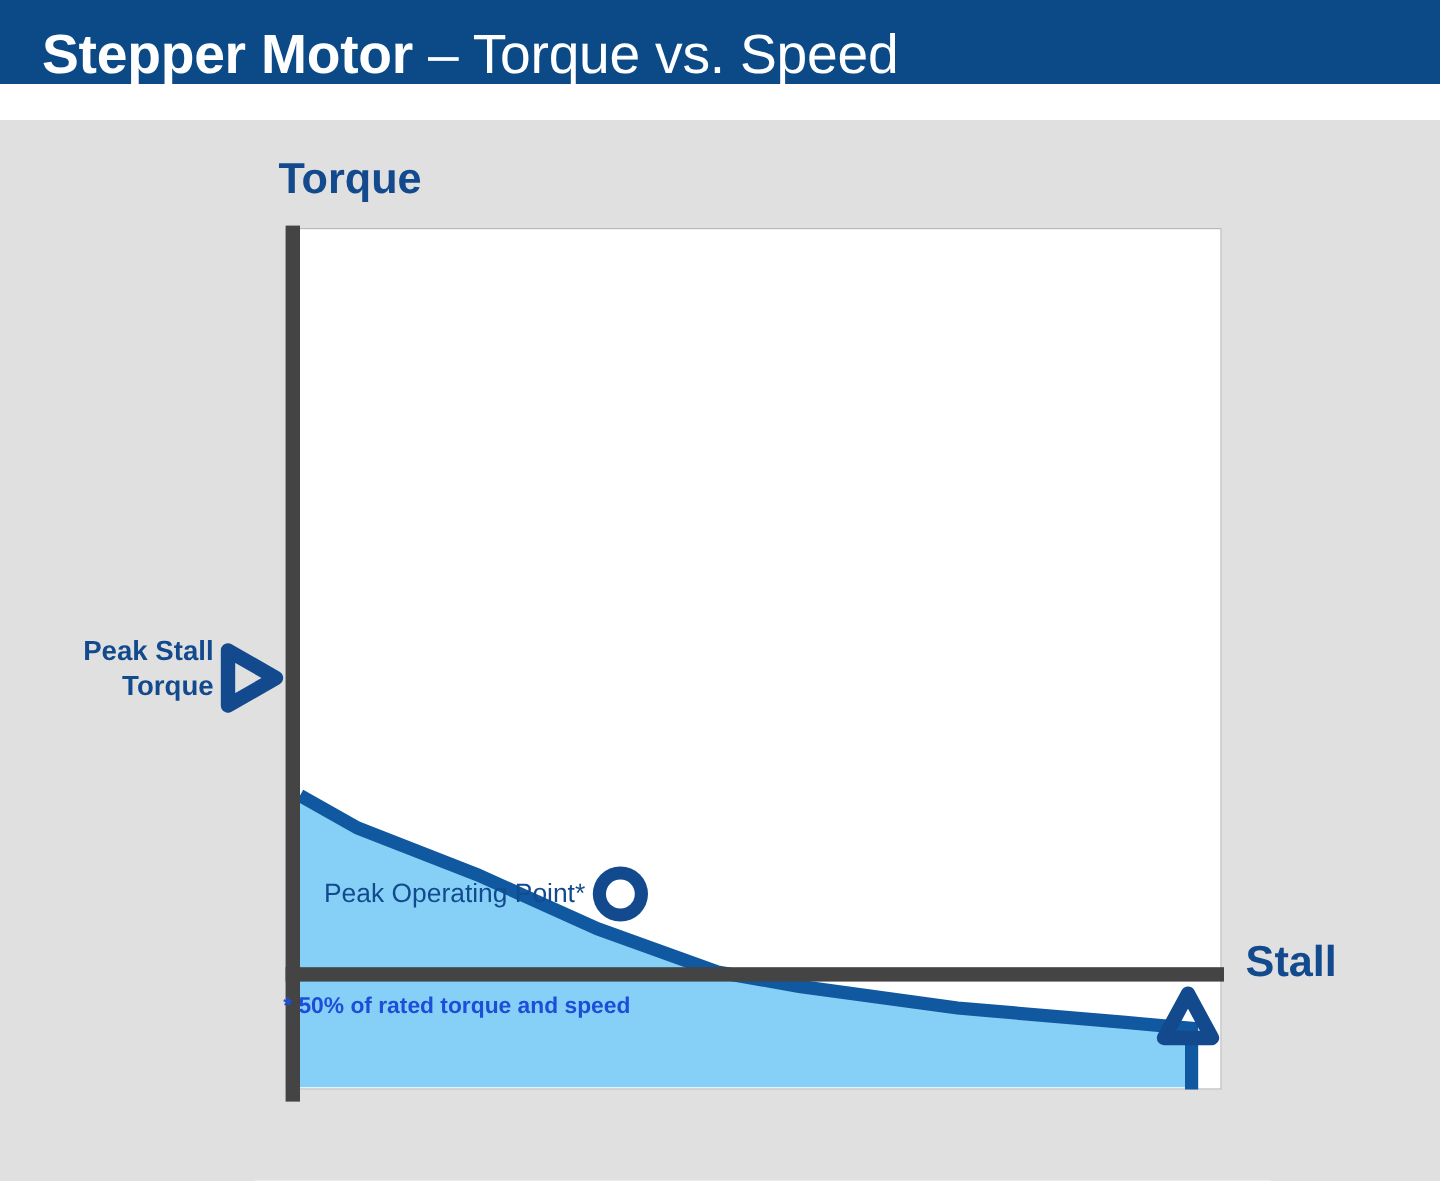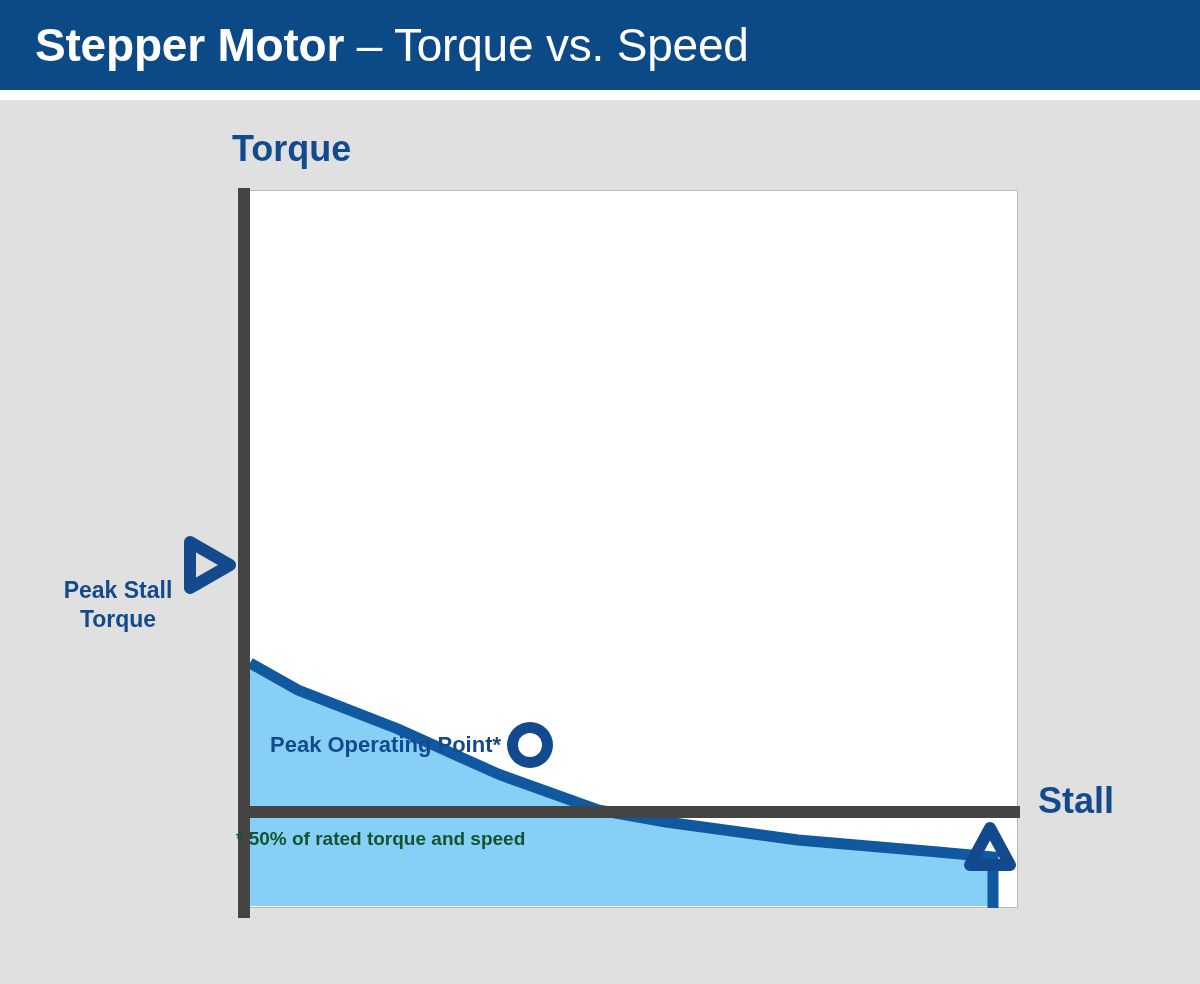--- a/index.html
+++ b/index.html
@@ -14,21 +14,21 @@
     overflow: hidden;
     position: relative;
   }
 
   
   #header-bar {
     position: absolute;
     left: 0;
     top: 0;
     width: 1200px;
-    height: 90px;
+    height: 70px;
     background: #0b4a86;
     text-align: center;
   }
   #header-title {
     position: absolute;
     left: 35px;
     top: 17px;
     font-size: 46px;
     line-height: 56px;
     color: #ffffff;
@@ -120,22 +120,21 @@
     color: #134a8e;
     white-space: nowrap;
   }
 
   
   #peak-stall-callout {
     position: absolute;
     left: 58px;
     top: 428px;
     width: 180px;
-    text-align: center;
-    margin-top: 48px;
+    text-align: right;
   }
   #peak-stall-label {
     font-size: 23px;
     font-weight: bold;
     color: #134a8e;
     line-height: 29px;
     width: 120px;
   }
   #peak-stall-triangle {
     position: absolute;
@@ -148,21 +147,21 @@
   
   #peak-operating-callout {
     position: absolute;
     left: 270px;
     top: 622px;
     display: flex;
     align-items: center;
   }
   #peak-operating-label {
     font-size: 22px;
-    font-weight: bold;
+    font-weight: normal;
     color: #134a8e;
     white-space: nowrap;
   }
   #peak-operating-marker {
     width: 46px;
     height: 46px;
     border-radius: 50%;
     background: #134a8e;
     margin-left: 6px;
     position: relative;
@@ -178,21 +177,21 @@
     background: #ffffff;
   }
 
   
   #footnote {
     position: absolute;
     left: 236px;
     top: 728px;
     font-size: 19px;
     font-weight: bold;
-    color: #14532d;
+    color: #1d4ed8;
     white-space: nowrap;
   }
 
   
   #max-speed-triangle {
     position: absolute;
     left: 963px;
     top: 720px;
     width: 54px;
     height: 54px;

